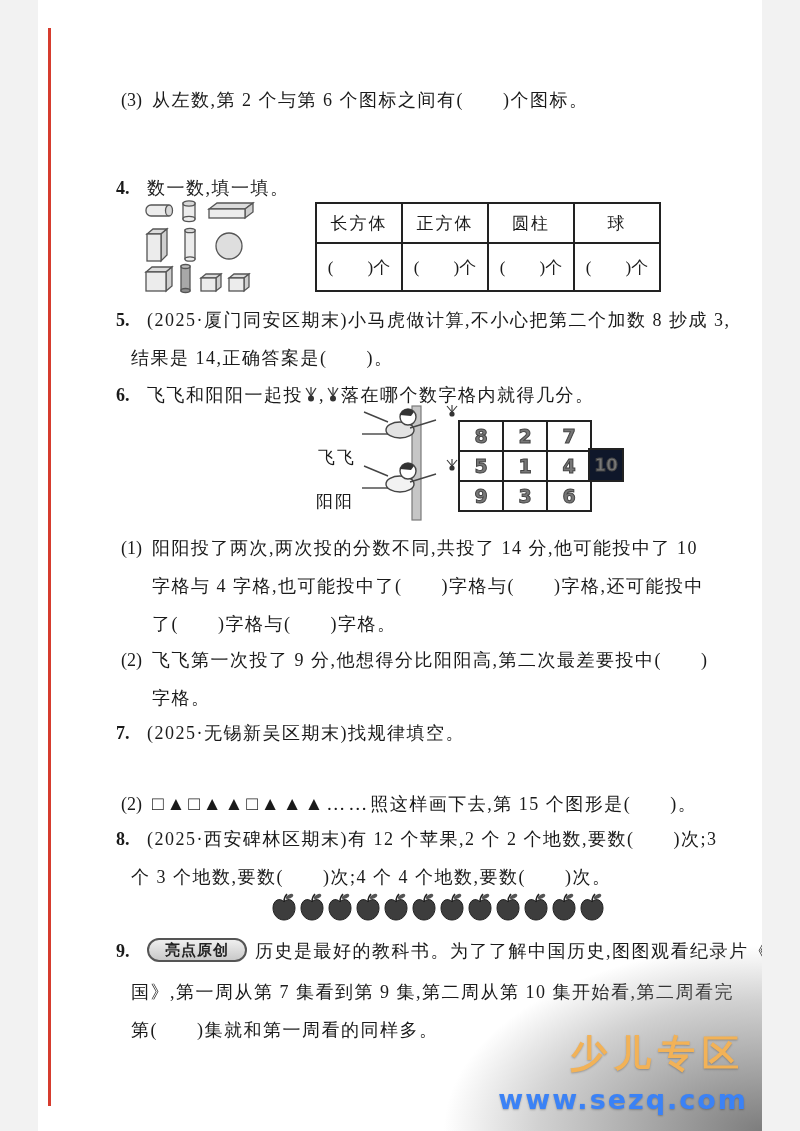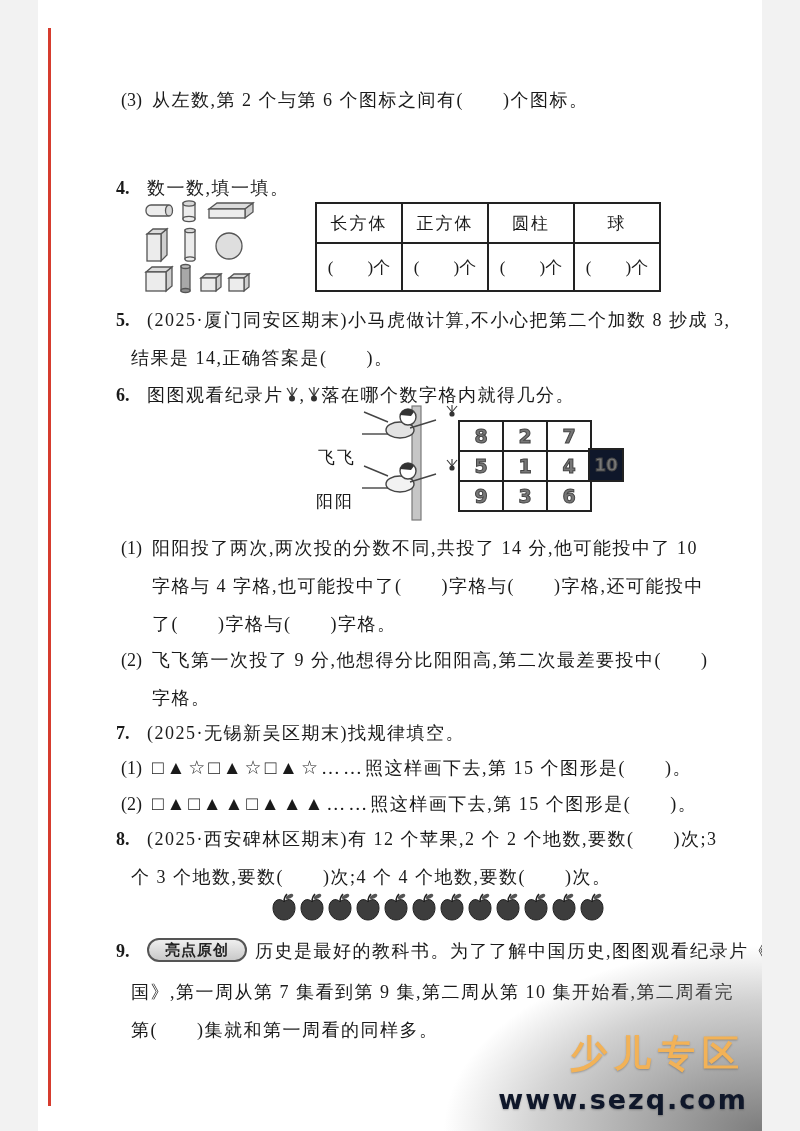--- a/index.html
+++ b/index.html
@@ -70,21 +70,21 @@
   }
   .wm-title{
     position:absolute;right:16px;bottom:52px;
     font-family:"DejaVu Sans","Liberation Sans",sans-serif;
     font-size:37px;font-weight:bold;letter-spacing:7px;color:#f2b257;
     text-shadow:0 1px 2px rgba(0,0,0,0.25);
   }
   .wm-url{
     position:absolute;right:14px;bottom:16px;
     font-family:"DejaVu Sans","Liberation Sans",sans-serif;
-    font-size:27px;font-weight:bold;letter-spacing:2px;color:#0f172a;
+    font-size:27px;font-weight:bold;letter-spacing:2px;color:#3b82f6;
     text-shadow:0 1px 2px rgba(0,0,0,0.25);
   }
   .inline-icon{display:inline-block;vertical-align:-2px;margin:0 1px;}
 </style>
 </head>
 <body>
 
 <div class="page">
 
   <div class="edge-line left"></div>
@@ -155,21 +155,21 @@
   </table>
 
   <div class="line q" style="top:308px">
     <span class="qnum">5.</span><span>(2025·厦门同安区期末)小马虎做计算,不小心把第二个加数 8 抄成 3,</span>
   </div>
   <div class="line cont" style="top:346px">
     <span>结果是 14,正确答案是(  )。</span>
   </div>
 
   <div class="line q" style="top:383px">
-    <span class="qnum">6.</span><span>图图观看纪录片</span><span class="inline-icon"><svg width="14" height="17" viewBox="0 0 14 17">
+    <span class="qnum">6.</span><span>飞飞和阳阳一起投</span><span class="inline-icon"><svg width="14" height="17" viewBox="0 0 14 17">
           <g stroke="#333" stroke-width="1.2" fill="none">
             <line x1="7" y1="10" x2="2" y2="2"></line>
             <line x1="7" y1="10" x2="7" y2="1"></line>
             <line x1="7" y1="10" x2="12" y2="2"></line>
           </g>
           <circle cx="7" cy="12.5" r="3" fill="#333"></circle>
         </svg></span><span>,</span><span class="inline-icon"><svg width="14" height="17" viewBox="0 0 14 17">
           <g stroke="#333" stroke-width="1.2" fill="none">
             <line x1="7" y1="10" x2="2" y2="2"></line>
             <line x1="7" y1="10" x2="7" y2="1"></line>
@@ -249,23 +249,20 @@
   <div class="line sub" style="top:648px">
     <span class="sub-label">(2)</span><span>飞飞第一次投了 9 分,他想得分比阳阳高,第二次最差要投中(  )</span>
   </div>
   <div class="line subcont" style="top:686px">
     <span>字格。</span>
   </div>
 
   <div class="line q" style="top:721px">
     <span class="qnum">7.</span><span>(2025·无锡新吴区期末)找规律填空。</span>
   </div>
-  <div class="line sub" style="top:756px">
-    <span class="sub-label">(1)</span><span class="seq">□▲☆□▲☆□▲☆……</span><span>照这样画下去,第 15 个图形是(  )。</span>
-  </div>
   <div class="line sub" style="top:792px">
     <span class="sub-label">(2)</span><span class="seq">□▲□▲▲□▲▲▲……</span><span>照这样画下去,第 15 个图形是(  )。</span>
   </div>
 
   <div class="line q" style="top:827px">
     <span class="qnum">8.</span><span>(2025·西安碑林区期末)有 12 个苹果,2 个 2 个地数,要数(  )次;3</span>
   </div>
   <div class="line cont" style="top:865px">
     <span>个 3 个地数,要数(  )次;4 个 4 个地数,要数(  )次。</span>
   </div>

